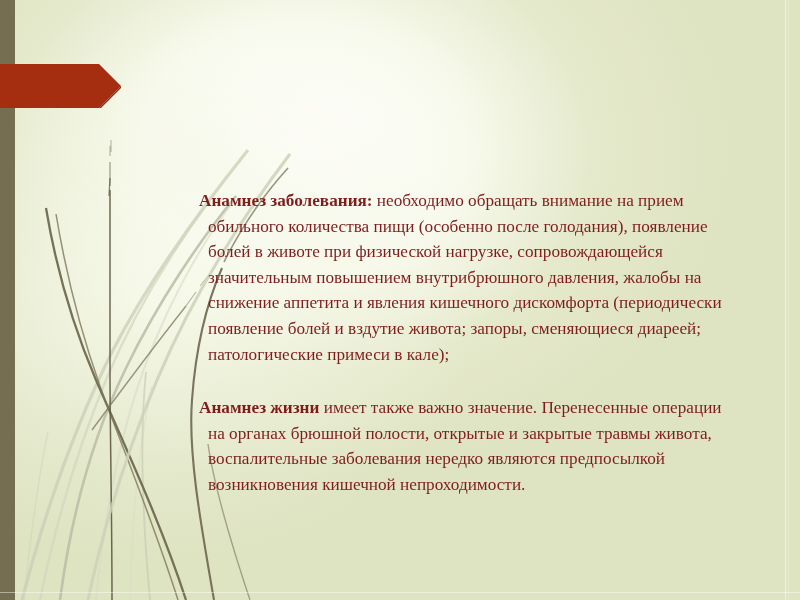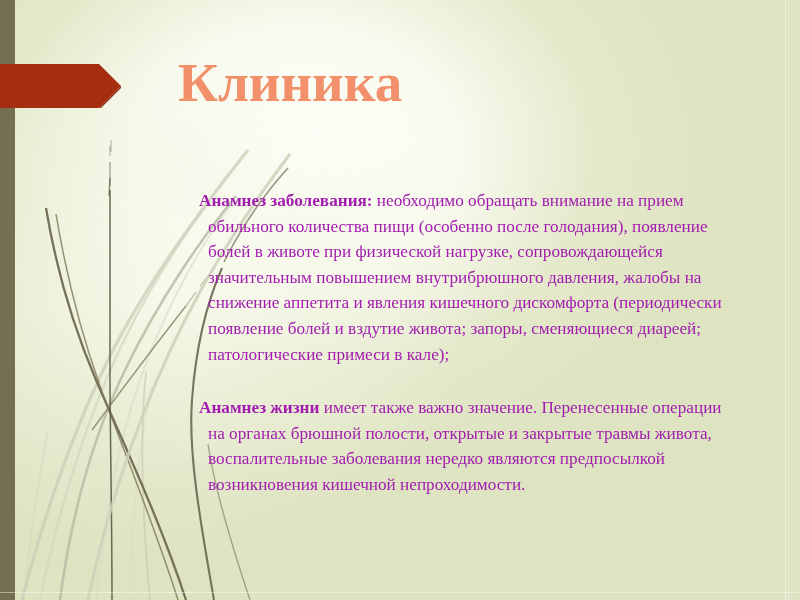--- a/index.html
+++ b/index.html
@@ -113,21 +113,21 @@
   }
 
   
   .body-block {
     position: absolute;
     left: 199px;
     top: 188px;
     width: 537px;
   }
   .para {
-    color: #a21caf;
+    color: #7f1d1d;
     font-size: 17.2px;
     line-height: 25.6px;
     text-indent: -9px;
     padding-left: 9px;
     margin: 0;
   }
   .para + .para {
     margin-top: 28px;
   }
   .para b {
@@ -173,21 +173,20 @@
     <path d="M 250 600 C 230 540 214 486 208 444" fill="none" stroke="#6f6a50" stroke-width="1.4" opacity="0.55"></path>
   </svg>
 
   <div class="left-rail"></div>
 
   <svg class="arrow-banner" viewBox="0 0 121 44" width="121" height="44" xmlns="http://www.w3.org/2000/svg">
     <polygon points="0,0 99,0 121,22 99,44 0,44" fill="#a62e10"></polygon>
     <polygon points="99,44 121,22 121,24 101,44" fill="#8f2a10"></polygon>
   </svg>
 
-  <div class="slide-title">Клиника</div>
 
   <div class="body-block">
 
     <p class="para"><b>Анамнез заболевания:</b><span> необходимо обращать внимание на прием обильного количества пищи (особенно после голодания), появление болей в животе при физической нагрузке, сопровождающейся значительным повышением внутрибрюшного давления, жалобы на снижение аппетита и явления кишечного дискомфорта (периодически появление болей и вздутие живота; запоры, сменяющиеся диареей; патологические примеси в кале);</span></p>
 
     <p class="para"><b>Анамнез жизни</b><span> имеет также важно значение. Перенесенные операции на органах брюшной полости, открытые и закрытые травмы живота, воспалительные заболевания нередко являются предпосылкой возникновения кишечной непроходимости.</span></p>
 
   </div>
 
   <div class="edge-line"></div>

